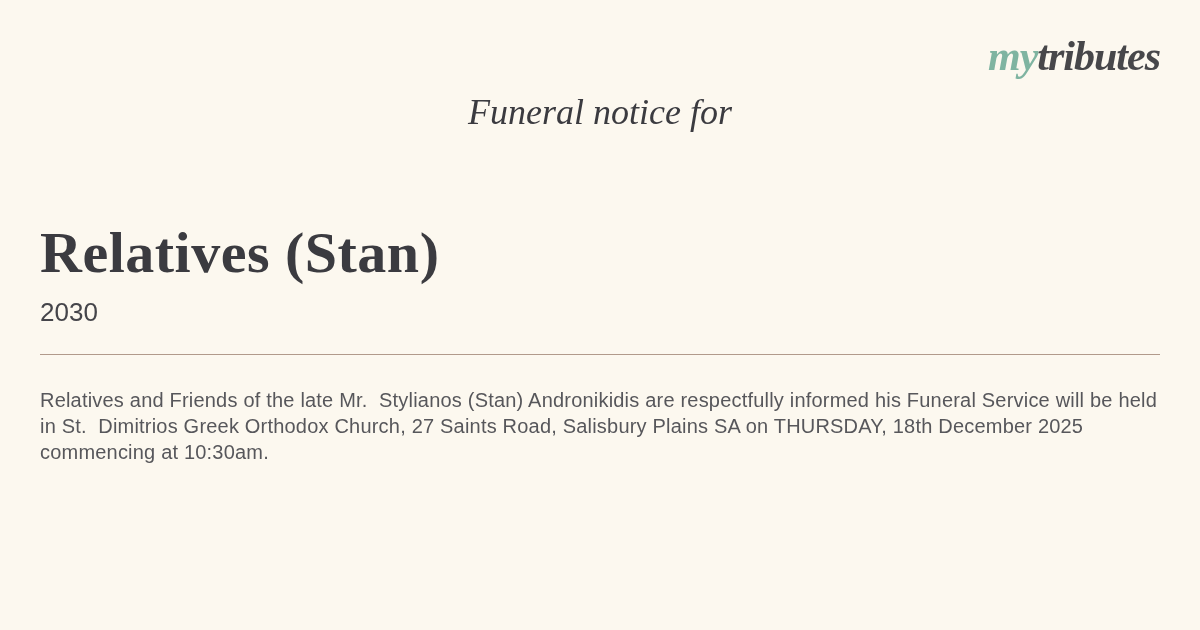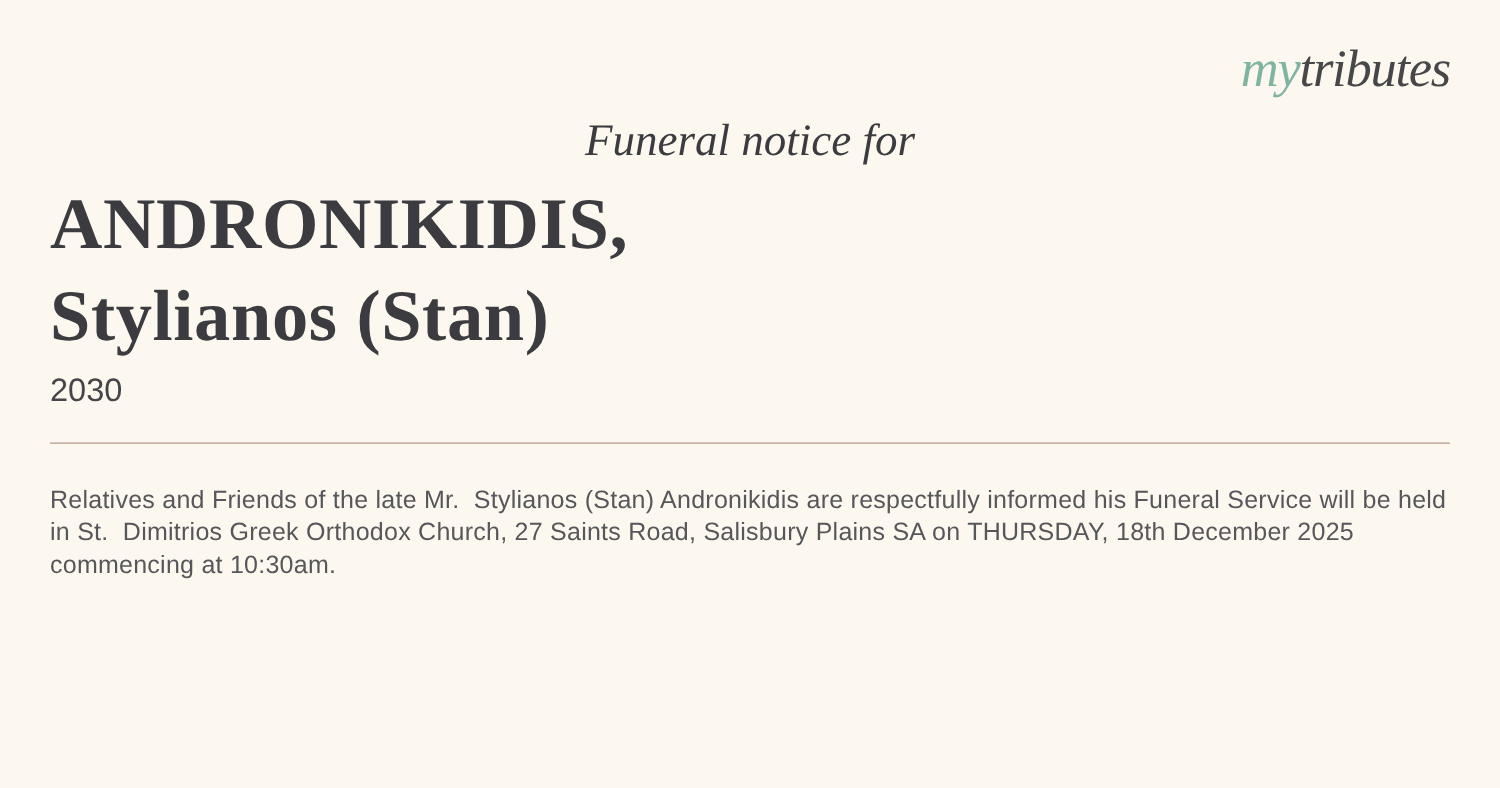--- a/index.html
+++ b/index.html
@@ -22,21 +22,21 @@
   .logo-row {
     padding-top: 32px;
     height: 48px;
     display: flex;
     justify-content: flex-end;
     align-items: flex-start;
   }
   .logo {
     font-family: "Liberation Serif", "DejaVu Serif", serif;
     font-style: italic;
-    font-weight: normal;
+    font-weight: bold;
     font-size: 42px;
     line-height: 48px;
     letter-spacing: -1px;
     cursor: pointer;
     white-space: nowrap;
   }
   .logo .logo-my { color: var(--accent, #7FB4A1); }
   .logo .logo-tributes { color: var(--logo_ink, #47474A); }
   .kicker {
     margin-top: 12px;
@@ -86,21 +86,21 @@
 <body>
 
 <div class="card">
 
   <div class="logo-row">
     <div class="logo"><span class="logo-my">my</span><span class="logo-tributes">tributes</span></div>
   </div>
 
   <div class="kicker">Funeral notice for</div>
 
-  <h1 class="name"><span>ANDRONIKIDIS,</span><br><span>Stylianos (Stan)</span></h1>
+  <h1 class="name"><br><span>Relatives (Stan)</span></h1>
 
   <div class="year">2030</div>
 
   <hr class="divider">
 
   <div class="body-text">
     <p>Relatives and Friends of the late Mr.  Stylianos (Stan) Andronikidis are respectfully informed his Funeral Service will be held in St.  Dimitrios Greek Orthodox Church, 27 Saints Road, Salisbury Plains SA on THURSDAY, 18th December 2025 commencing at 10:30am.</p>
   </div>
 
 </div>

